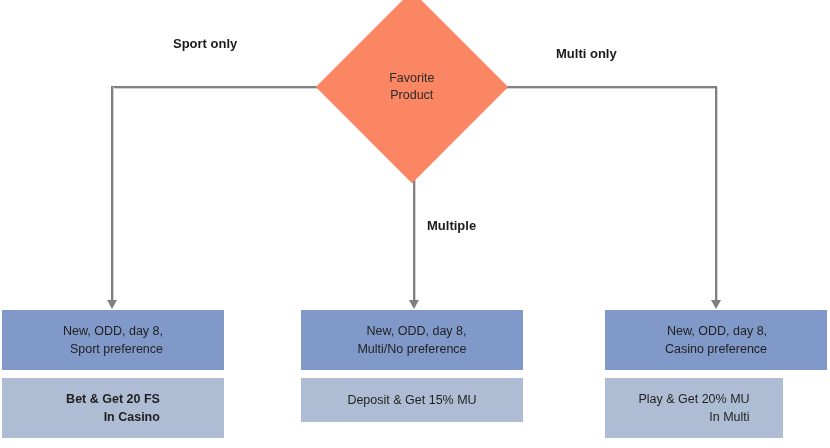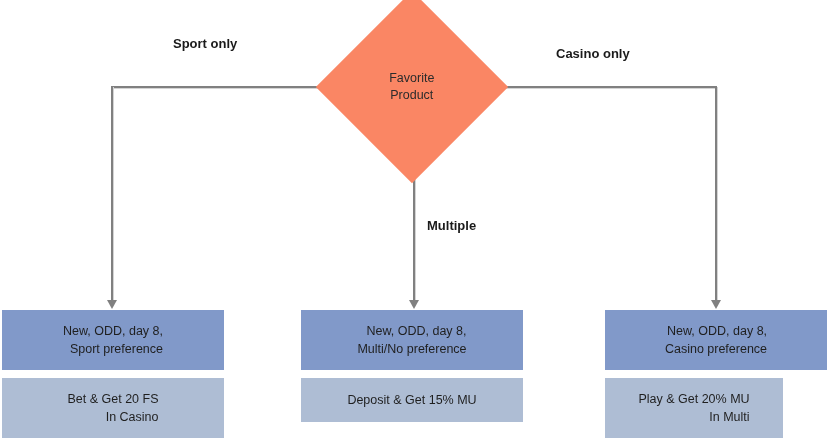--- a/index.html
+++ b/index.html
@@ -114,29 +114,29 @@
     <div class="diamond-label">
       <span>Favorite</span><br>
       <span>Product</span>
     </div>
   </div>
 
   <div class="edge-label" style="left:173px; top:36px;text-align:right;">Sport only</div>
 
   <div class="edge-label" style="left:427px; top:218px;">Multiple</div>
 
-  <div class="edge-label" style="left:556px; top:46px;">Casino only</div>
+  <div class="edge-label" style="left:556px; top:46px;">Multi only</div>
 
   <div class="box box-primary" style="left:2px; top:310px; width:222px; height:60px;">
     <div class="box-text">
       <span>New, ODD, day 8,</span><br>
       <span>Sport preference</span>
     </div>
   </div>
-  <div class="box box-secondary" style="left:2px; top:378px; width:222px; height:60px;">
+  <div class="box box-secondary" style="left:2px; top:378px; width:222px; height:60px;font-weight:bold;">
     <div class="box-text">
       <span>Bet &amp; Get 20 FS</span><br>
       <span>In Casino</span>
     </div>
   </div>
 
   <div class="box box-primary" style="left:301px; top:310px; width:222px; height:60px;">
     <div class="box-text">
       <span>New, ODD, day 8,</span><br>
       <span>Multi/No preference</span>

